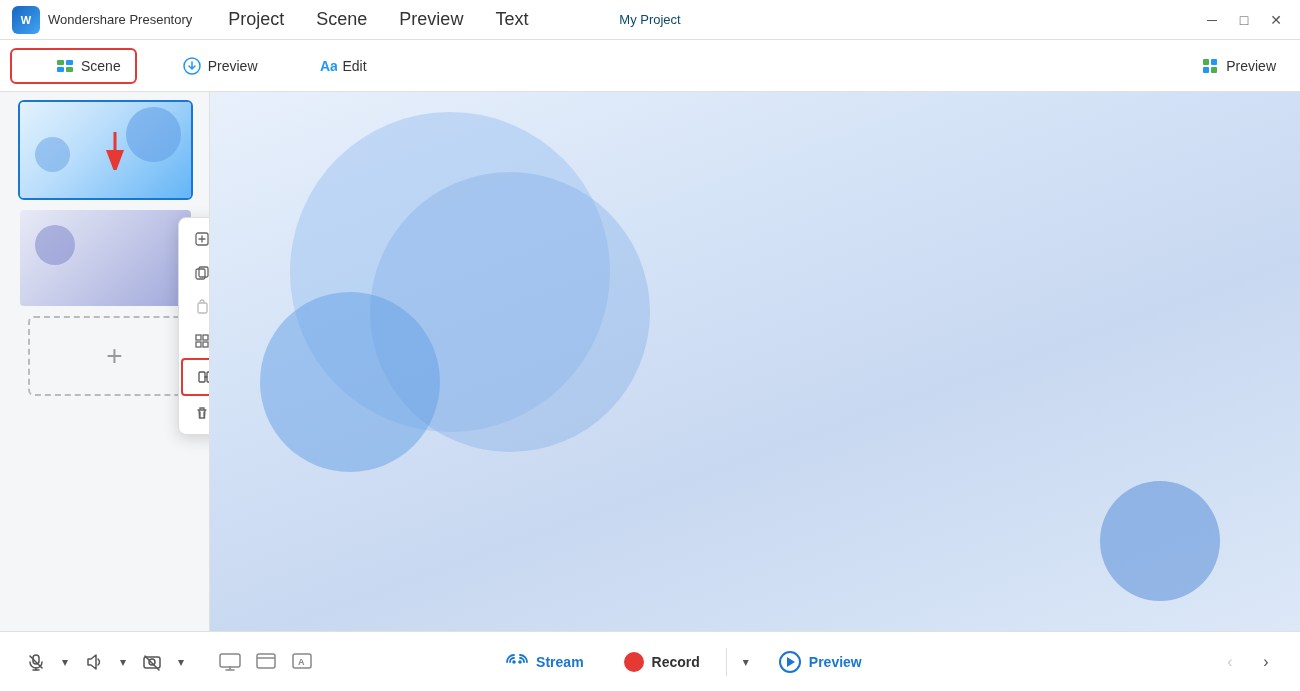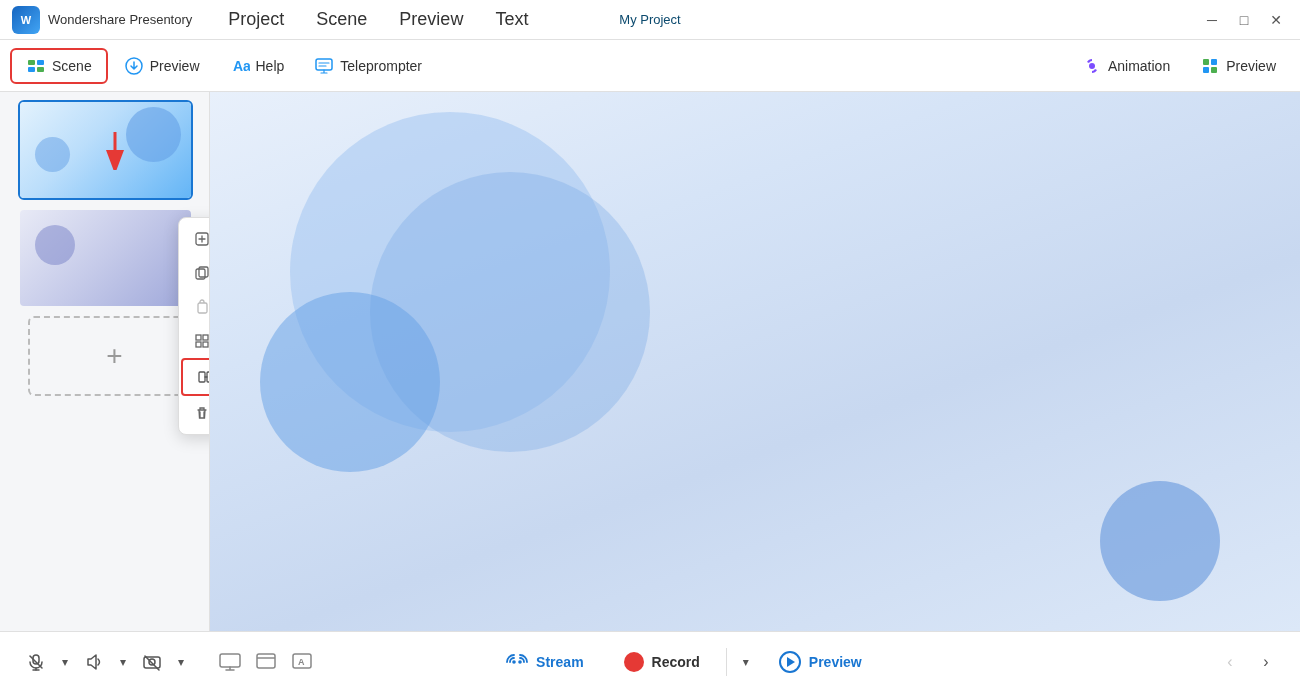--- a/index.html
+++ b/index.html
@@ -67,21 +67,21 @@
       font-size: 14px;
       color: #333;
       font-weight: 500;
     }
     .tool-btn.active {
       border: 2px solid #e53935;
       color: #333;
     }
     .tool-icon {
       width: 20px; height: 20px;
-      display: flex; align-items: center; justify-content: center;
+      display: flex; align-items: center; justify-content: center; margin-left: 29px;
     }
 
     
     .main-layout {
       display: flex;
       height: calc(691px - 40px - 52px - 60px);
     }
 
     
     .left-panel {
@@ -349,47 +349,27 @@
     </div>
     <span>Preview</span>
   </div>
 
   <div class="tool-btn">
     <div class="tool-icon">
       <svg width="20" height="20" viewBox="0 0 20 20">
         <text x="3" y="15" font-size="14" font-weight="bold" fill="#2196F3">Aa</text>
       </svg>
     </div>
-    <span>Help</span>
-  </div>
-
-  <div class="tool-btn">
-    <div class="tool-icon">
-      <svg width="20" height="20" viewBox="0 0 20 20">
-        <rect x="2" y="3" width="16" height="11" rx="2" fill="none" stroke="#2196F3" stroke-width="1.5"></rect>
-        <path d="M5 7h10M5 10h7" stroke="#2196F3" stroke-width="1.2" stroke-linecap="round"></path>
-        <path d="M10 14v3M7 17h6" stroke="#2196F3" stroke-width="1.2" stroke-linecap="round"></path>
-      </svg>
-    </div>
-    <span>Teleprompter</span>
-  </div>
+    <span>Edit</span>
+  </div>
+
 
 
   <div class="toolbar-spacer"></div>
 
-  <div class="tool-btn">
-    <div class="tool-icon">
-      <svg width="20" height="20" viewBox="0 0 20 20">
-        <path d="M10 3c-2 0-4 1-5 3l2 1c.7-1.2 1.8-2 3-2V3z" fill="#7C4DFF"></path>
-        <path d="M10 17c2 0 4-1 5-3l-2-1c-.7 1.2-1.8 2-3 2v2z" fill="#7C4DFF"></path>
-        <circle cx="10" cy="10" r="3" fill="#7C4DFF"></circle>
-      </svg>
-    </div>
-    <span>Animation</span>
-  </div>
 
   <div class="tool-btn">
     <div class="tool-icon">
       <svg width="20" height="20" viewBox="0 0 20 20">
         <rect x="3" y="3" width="6" height="6" rx="1" fill="#4CAF50"></rect>
         <rect x="11" y="3" width="6" height="6" rx="1" fill="#2196F3"></rect>
         <rect x="3" y="11" width="6" height="6" rx="1" fill="#2196F3"></rect>
         <rect x="11" y="11" width="6" height="6" rx="1" fill="#4CAF50"></rect>
       </svg>
     </div>

